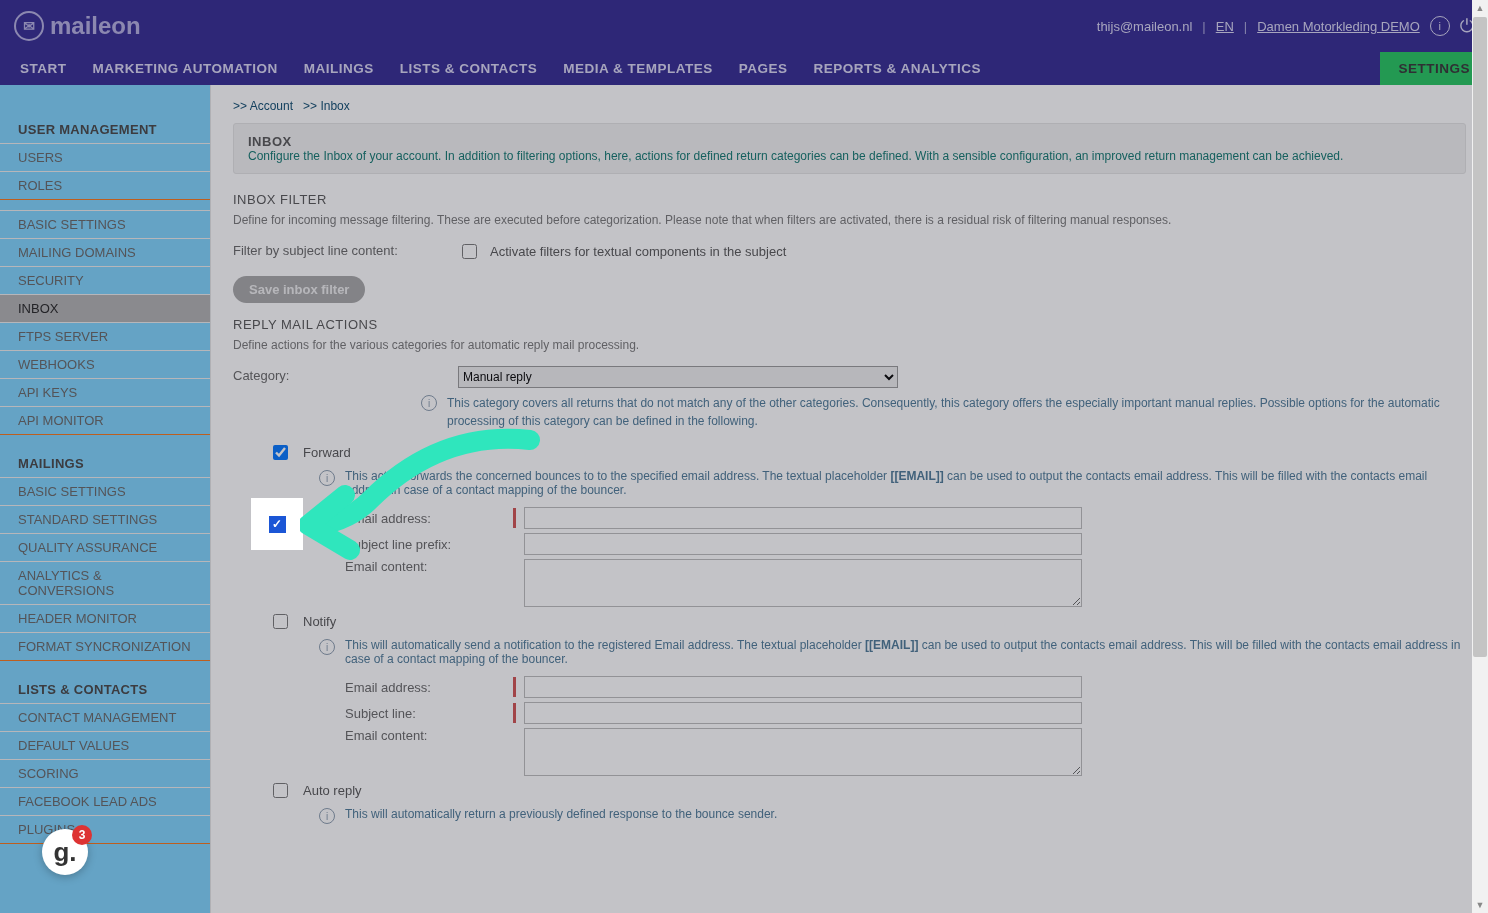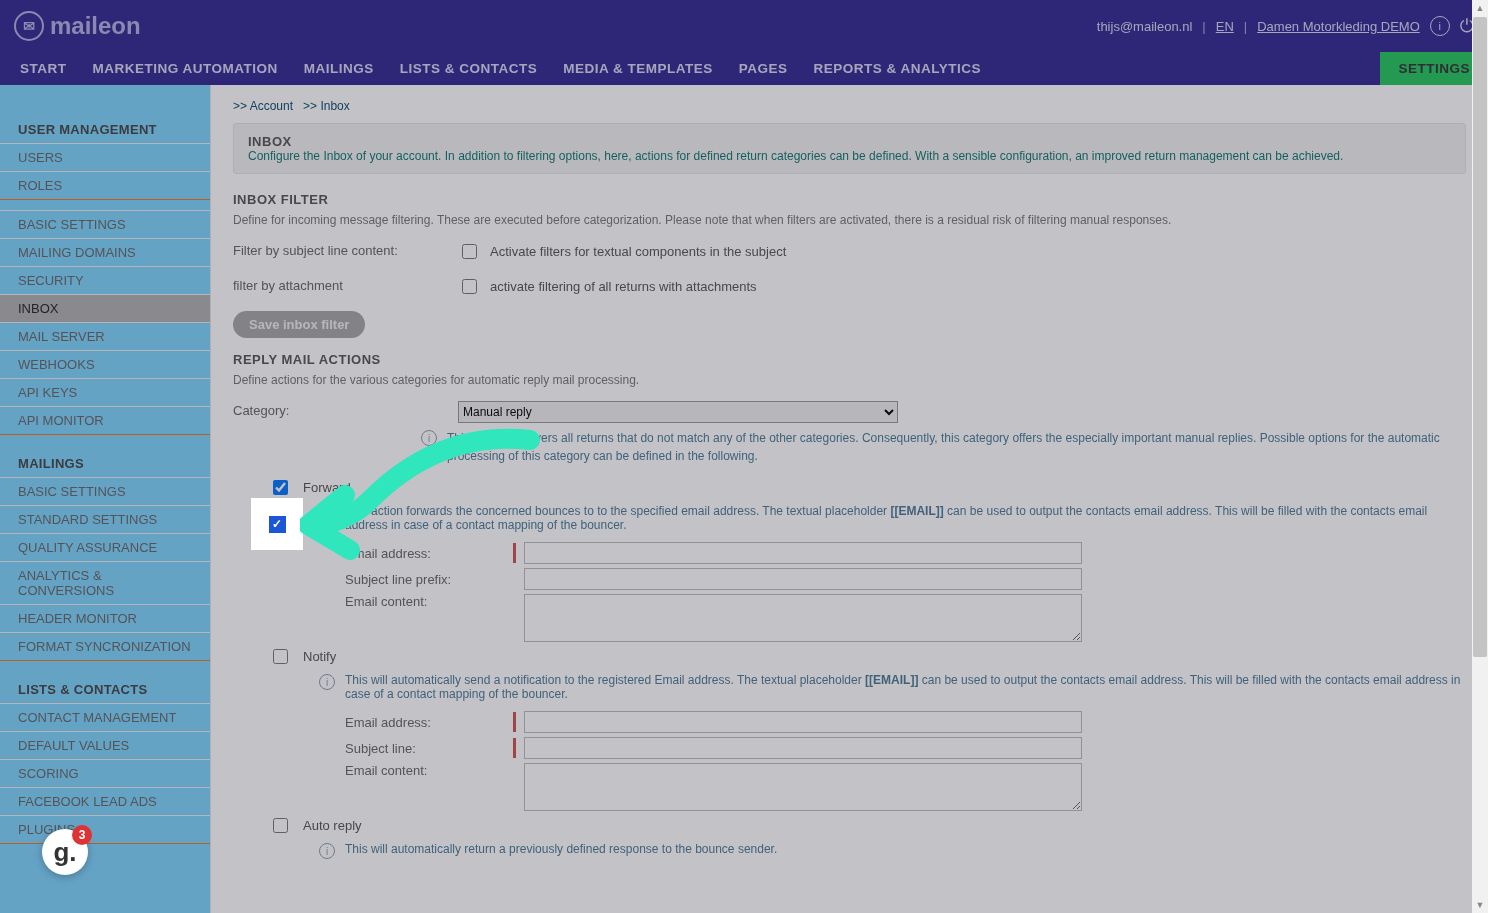--- a/index.html
+++ b/index.html
@@ -19,21 +19,21 @@
 .side-item{padding:6px 18px;color:#666;cursor:pointer;border-top:1px solid #eee}
 .side-item:last-child{border-bottom:1px solid #f97316}
 .side-item.active{background:#b0b0b0;color:#222}
 .side-group{margin-bottom:10px}
 .main{flex:1;padding:10px 22px 20px;overflow-y:auto;background:#fff}
 .breadcrumb{font-size:12px;color:#0c4a6e;padding:4px 0 10px}
 .panel{background:#f2f2f2;border:1px solid #e3e3e3;border-radius:3px;padding:10px 14px;margin-bottom:18px}
 .panel-title{font-weight:bold;letter-spacing:.5px;color:#555}
 .panel-desc{font-size:12px;color:#0f766e;}
 .sect{margin:14px 0}
-.sect-title{font-weight:bold;letter-spacing:.5px;color:#555;margin-bottom:6px}
+.sect-title{font-weight:normal;letter-spacing:.5px;color:#555;margin-bottom:6px}
 .sect-desc{font-size:12px;color:#777;margin-bottom:14px}
 .form-row{display:flex;margin-bottom:14px;align-items:flex-start}
 .form-label{width:225px;color:#666;font-size:13px;padding-top:2px}
 .form-ctrl{flex:1}
 .chk{display:inline-flex;align-items:center;gap:10px;color:#555}
 .chk input{width:15px;height:15px}
 .btn-save{background:#a7a7a7;color:#eee;border:none;border-radius:14px;padding:6px 16px;font-size:13px;font-weight:bold;cursor:default}
 select.cat{width:440px;border:1px solid #999;height:22px;font-size:12px}
 .bl-left{border-left:2px solid #c94b4b}
 .info-row{display:flex;gap:10px;font-size:12px;color:#4b7896;margin:6px 0 12px 188px}
@@ -93,21 +93,21 @@
     <div class="side-group">
       <div class="side-group-title">USER MANAGEMENT</div>
       <div class="side-item">USERS</div>
       <div class="side-item">ROLES</div>
     </div>
     <div class="side-group">
       <div class="side-item">BASIC SETTINGS</div>
       <div class="side-item">MAILING DOMAINS</div>
       <div class="side-item">SECURITY</div>
       <div class="side-item active">INBOX</div>
-      <div class="side-item">MAIL SERVER</div>
+      <div class="side-item">FTPS SERVER</div>
       <div class="side-item">WEBHOOKS</div>
       <div class="side-item">API KEYS</div>
       <div class="side-item">API MONITOR</div>
     </div>
     <div class="side-group">
       <div class="side-group-title">MAILINGS</div>
       <div class="side-item">BASIC SETTINGS</div>
       <div class="side-item">STANDARD SETTINGS</div>
       <div class="side-item">QUALITY ASSURANCE</div>
       <div class="side-item">ANALYTICS &amp; CONVERSIONS</div>
@@ -138,27 +138,20 @@
     <div class="sect">
       <div class="sect-title">INBOX FILTER</div>
       <div class="sect-desc">Define for incoming message filtering. These are executed before categorization. Please note that when filters are activated, there is a residual risk of filtering manual responses.</div>
       <div class="form-row">
         <div class="form-label">Filter by subject line content:</div>
         <div class="form-ctrl"><label class="chk">
               <input type="checkbox" style="">
               <span>Activate filters for textual components in the subject</span>
             </label></div>
       </div>
-      <div class="form-row">
-        <div class="form-label">filter by attachment</div>
-        <div class="form-ctrl"><label class="chk">
-              <input type="checkbox" style="">
-              <span>activate filtering of all returns with attachments</span>
-            </label></div>
-      </div>
       <button class="btn-save">Save inbox filter</button>
     </div>
 
     <div class="sect">
       <div class="sect-title">REPLY MAIL ACTIONS</div>
       <div class="sect-desc">Define actions for the various categories for automatic reply mail processing.</div>
       <div class="form-row" style="margin-bottom:4px">
         <div class="form-label">Category:</div>
         <div class="form-ctrl">
           <select class="cat bl-left">

